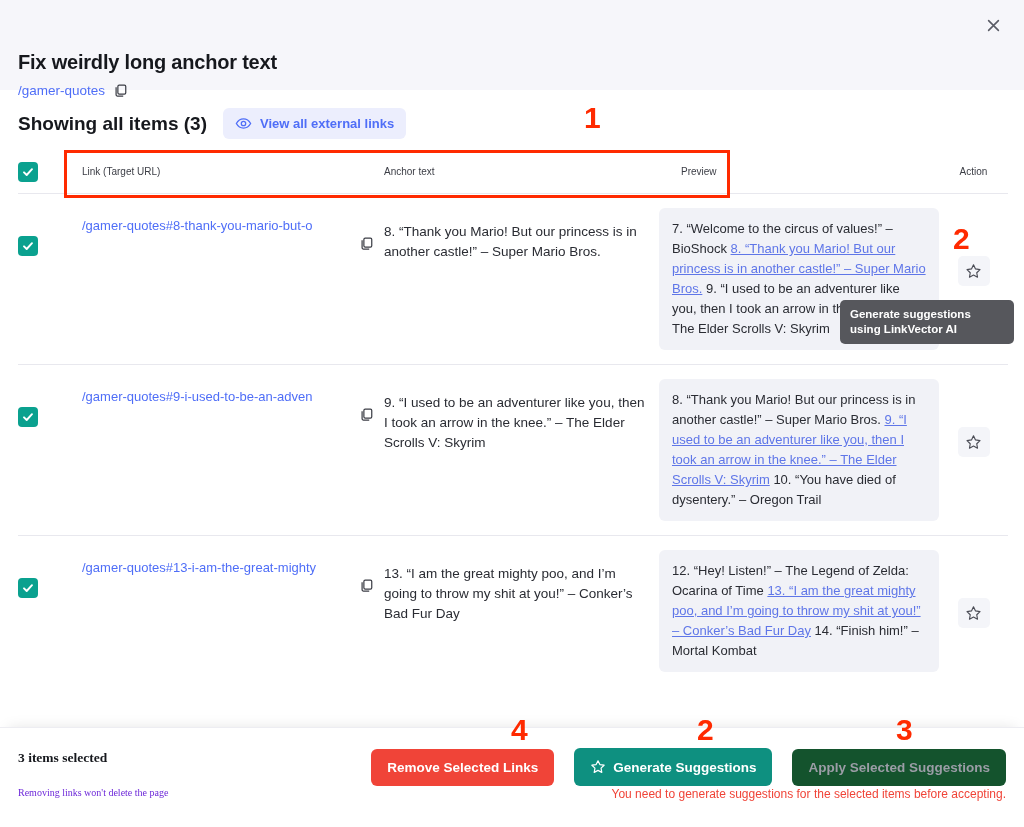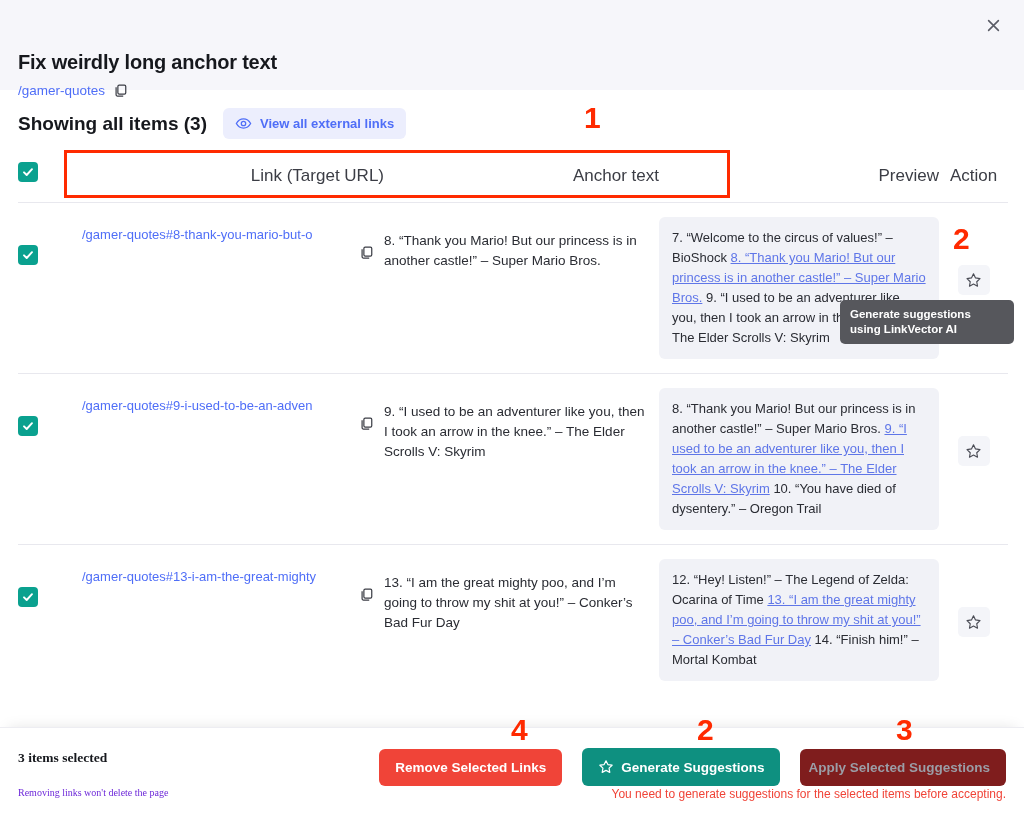--- a/index.html
+++ b/index.html
@@ -55,23 +55,22 @@
   }
   .head-row { border-bottom: 1px solid #e8e8ee; }
   .c-check  { width: 46px; flex: none; padding-top: 14px; display:flex; justify-content:flex-start; }
   .c-link   { width: 320px; flex: none; position: relative; }
   .c-anchor { width: 275px; flex: none; }
   .c-prev   { width: 280px; flex: none; }
   .c-action { width: 69px;  flex: none; display: flex; justify-content: center; }
 
   .head-row .c-check { padding-top: 12px; }
   .head-cell {
-    font-size: 17px; color: #3b3d45; font-weight: normal;
+    font-size: 10px; color: #3b3d45; font-weight: normal;
     padding: 16px 0 16px 0;
-    text-align: right;
   }
   .head-row .c-link .head-cell   { padding-left: 18px; }
   .head-row .c-anchor .head-cell { padding-left: 0px; }
   .head-row .c-prev .head-cell   { padding-left: 22px; }
   .head-row .c-action .head-cell { padding-left: 0px; }
 
   
   .cbx {
     width: 20px; height: 20px; border-radius: 4px;
     background: #0aa18f; display: flex; align-items: center;
@@ -124,21 +123,21 @@
     display: flex; align-items: center; gap: 20px;
   }
   .btn {
     border: none; border-radius: 6px; cursor: pointer;
     font-family: "Liberation Sans", sans-serif;
     font-size: 13.5px; font-weight: bold; padding: 11px 16px;
     display: inline-flex; align-items: center; gap: 7px; white-space: nowrap;
   }
   .btn-remove { background: #f04438; color: #fff; }
   .btn-generate { background: #0e9080; color: #fff; }
-  .btn-apply { background: #7f1d1d; color: #9b9da6; cursor: not-allowed; padding-left: 8px; }
+  .btn-apply { background: #14532d; color: #9b9da6; cursor: not-allowed; }
   .warn-text {
     position: absolute; right: 18px; top: 59px;
     font-size: 12px; color: #f04438; font-weight: normal;
   }
 
   
   .anno-box {
     position: absolute; border: 3px solid #ff2a00; pointer-events: none;
   }
   .anno-num {

